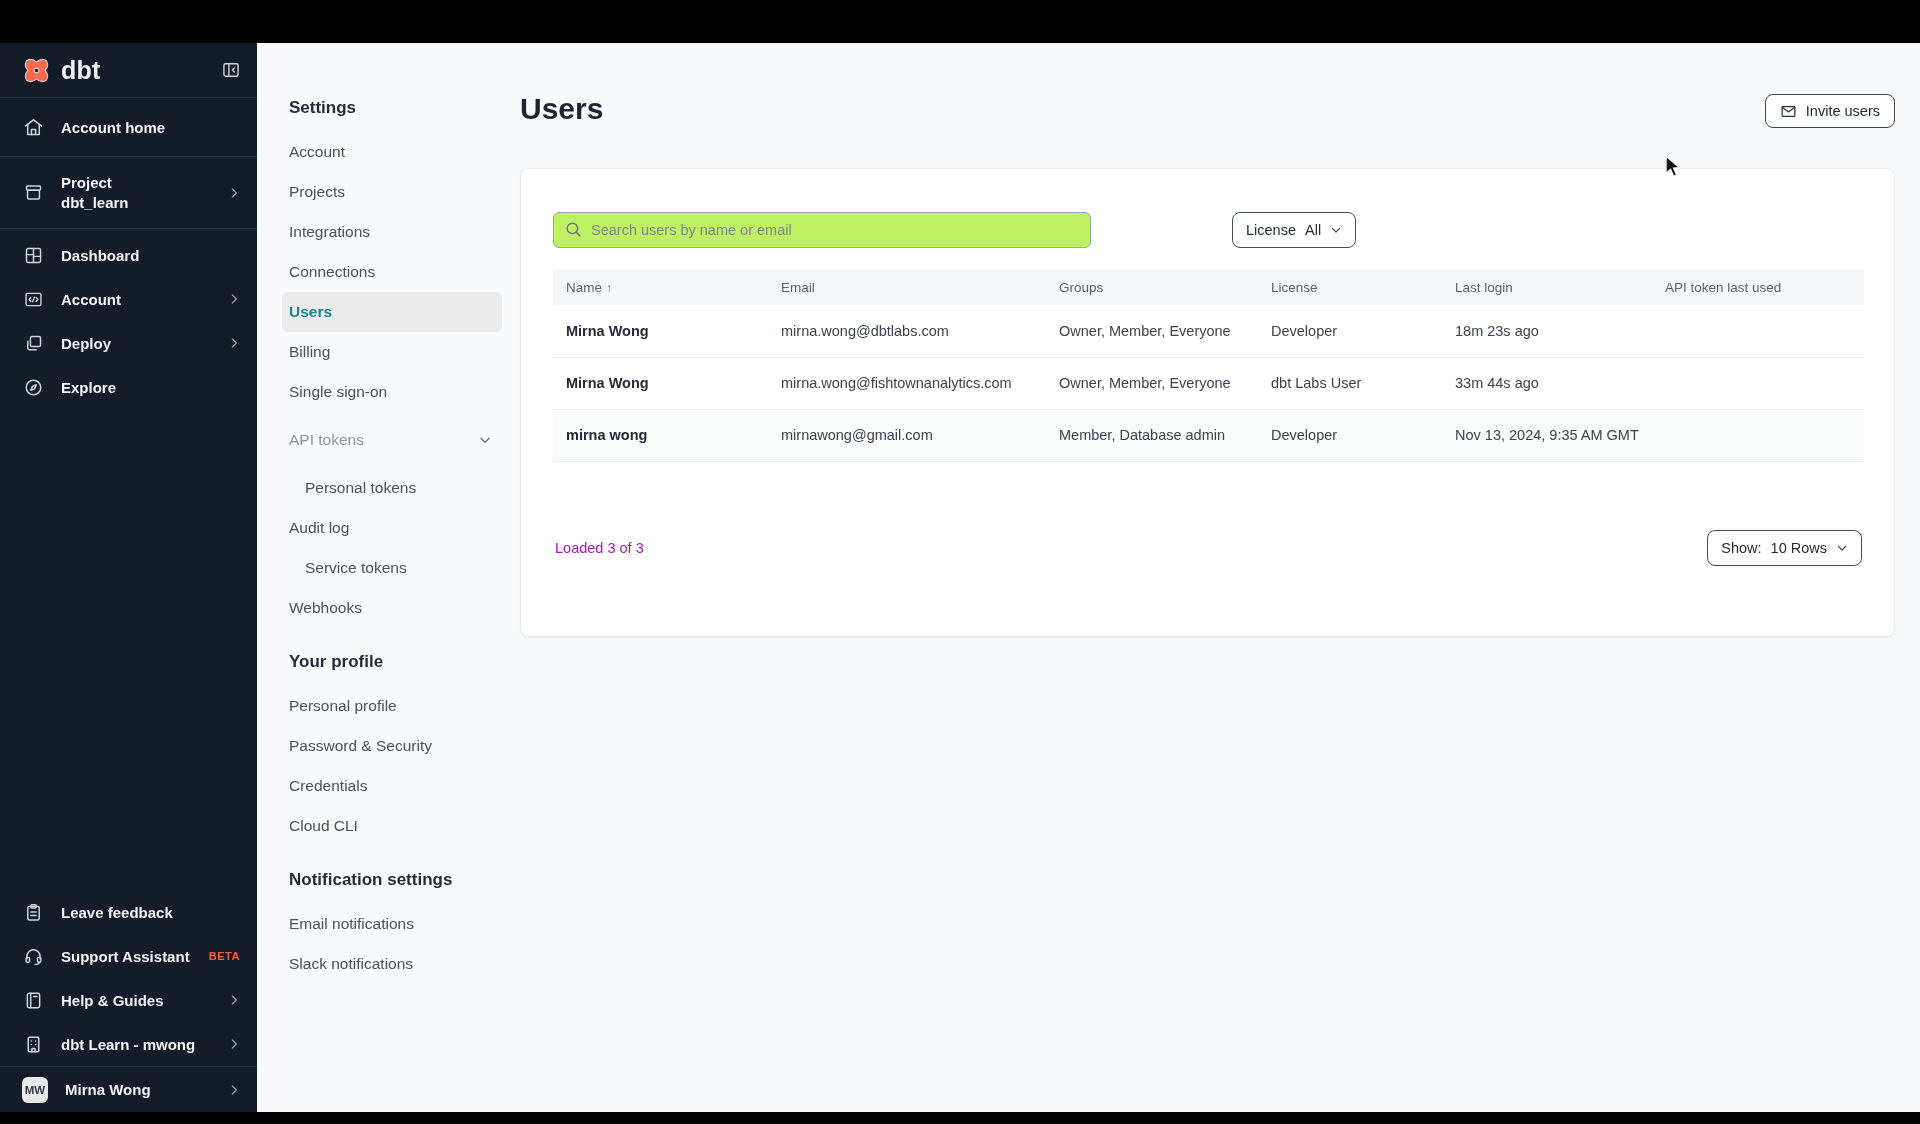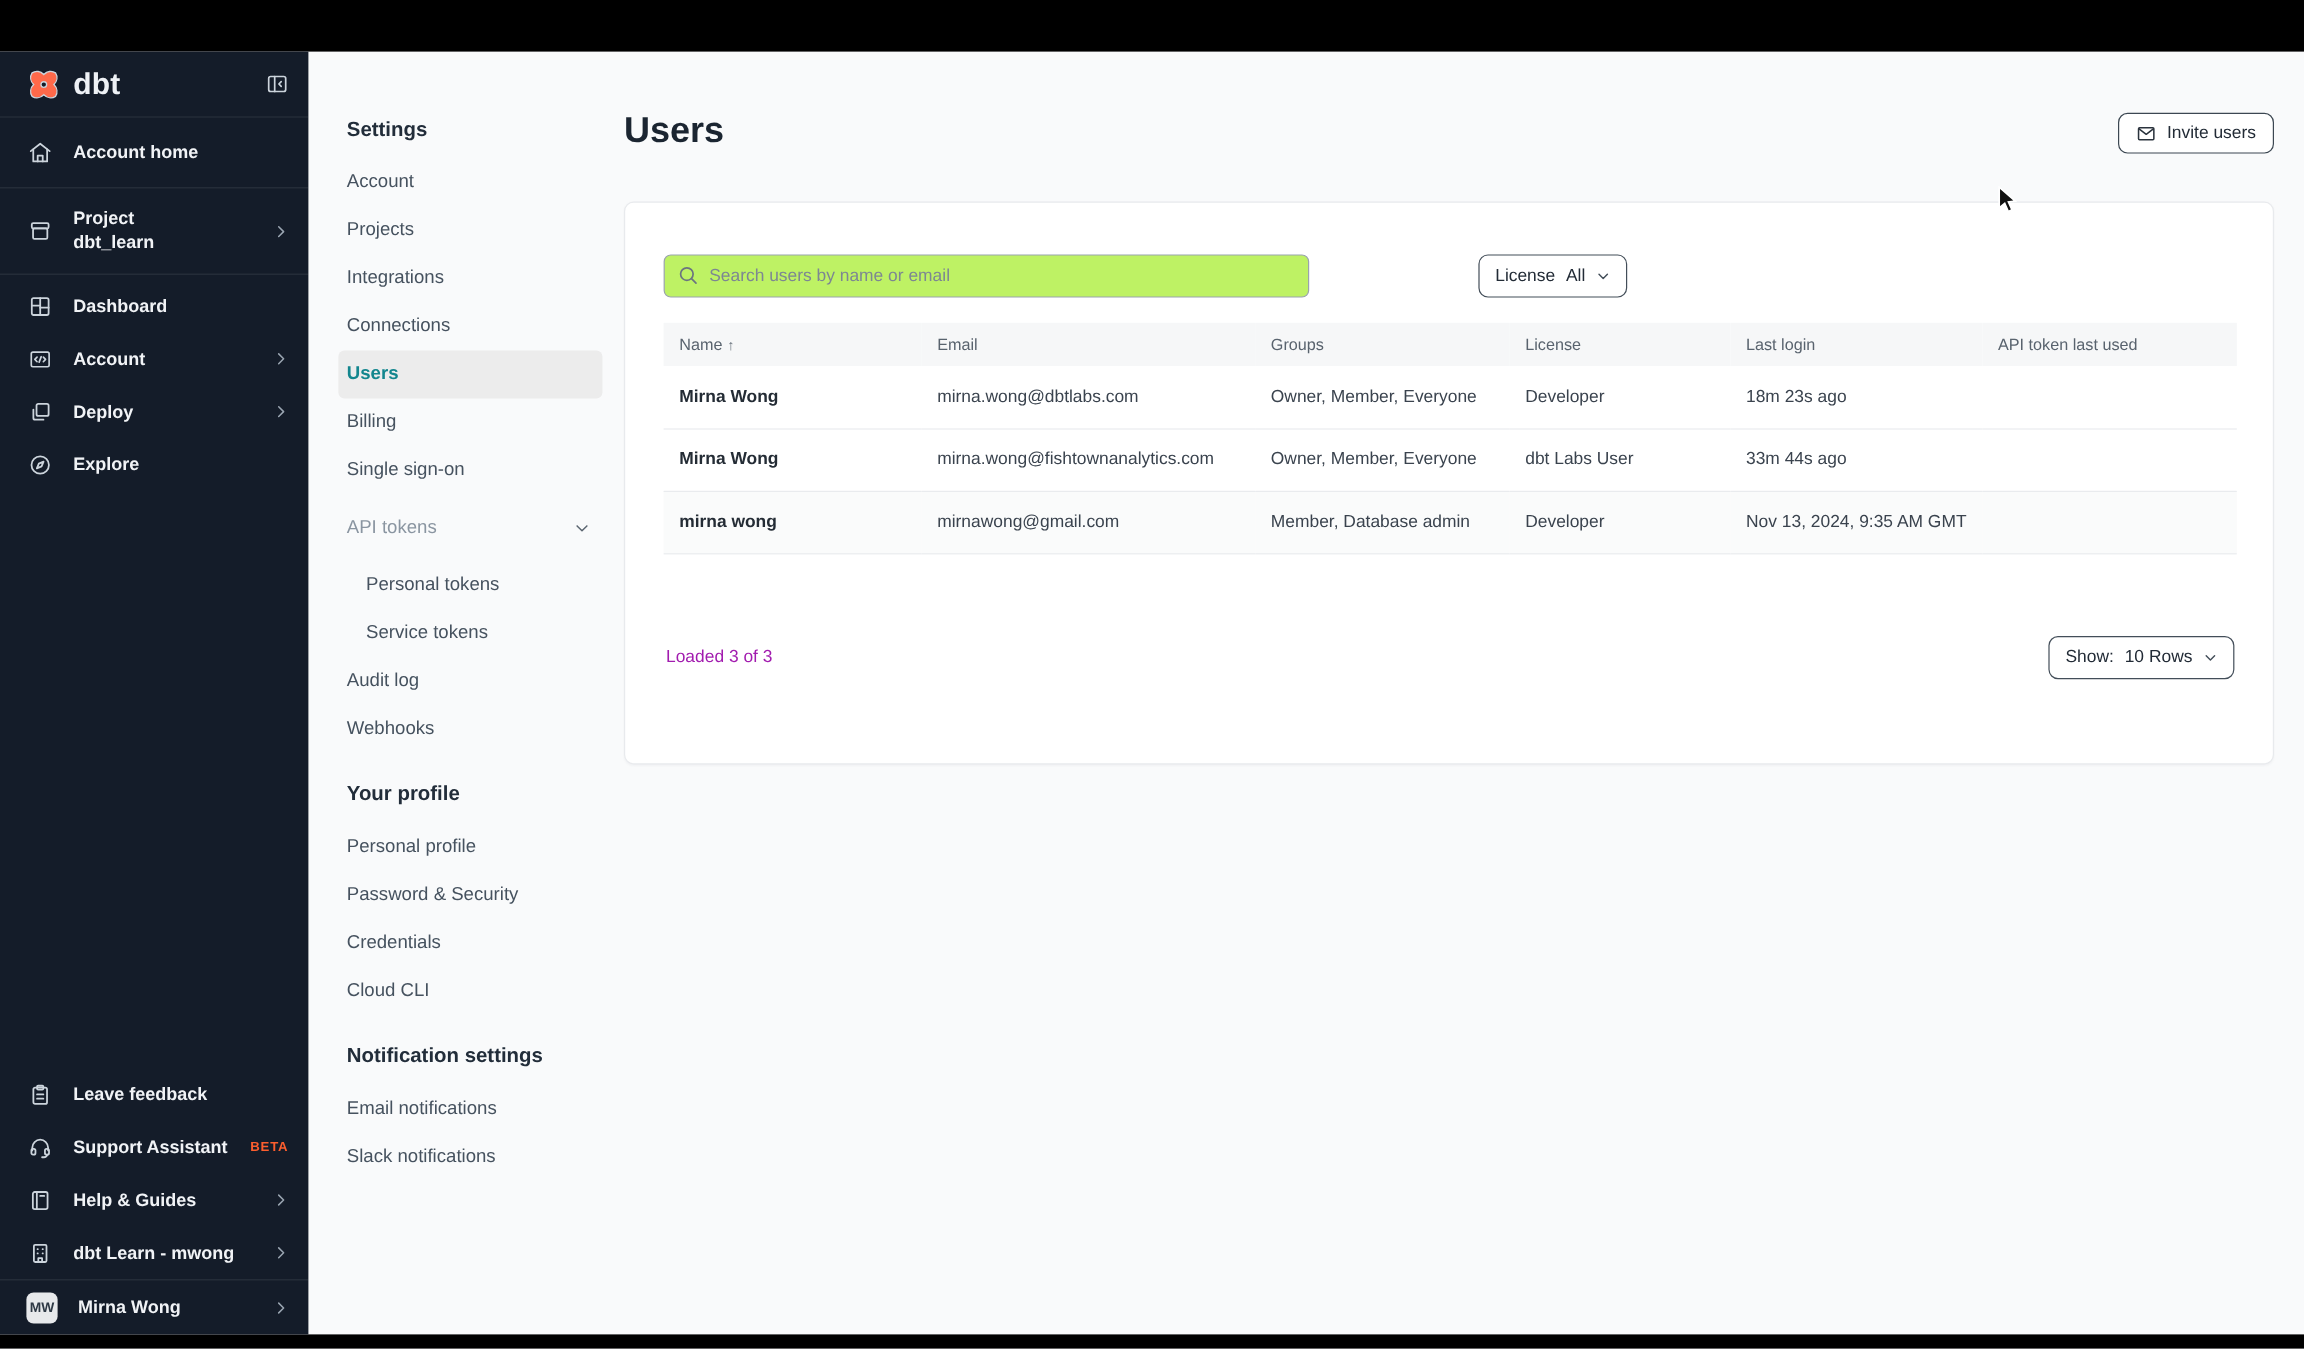--- a/index.html
+++ b/index.html
@@ -273,25 +273,25 @@
     <span>API tokens</span>
     <span class="grow"></span>
     <svg width="14" height="14" viewBox="0 0 24 24" fill="none" stroke="#5b6570" stroke-width="2.1" stroke-linecap="round" stroke-linejoin="round">
         <polyline points="5 9 12 16 19 9"></polyline>
       </svg>
   </div>
   <div class="nav-gap"></div>
   <div class="nav-item nav-sub">
       <span>Personal tokens</span>
     </div>
+  <div class="nav-item">
+      <span>Audit log</span>
+    </div>
   <div class="nav-item nav-sub">
       <span>Service tokens</span>
-    </div>
-  <div class="nav-item">
-      <span>Audit log</span>
     </div>
   <div class="nav-item">
       <span>Webhooks</span>
     </div>
   <div class="nav-section-gap"></div>
   <div class="nav-heading">Your profile</div>
   <div class="nav-item">
       <span>Personal profile</span>
     </div>
   <div class="nav-item">

